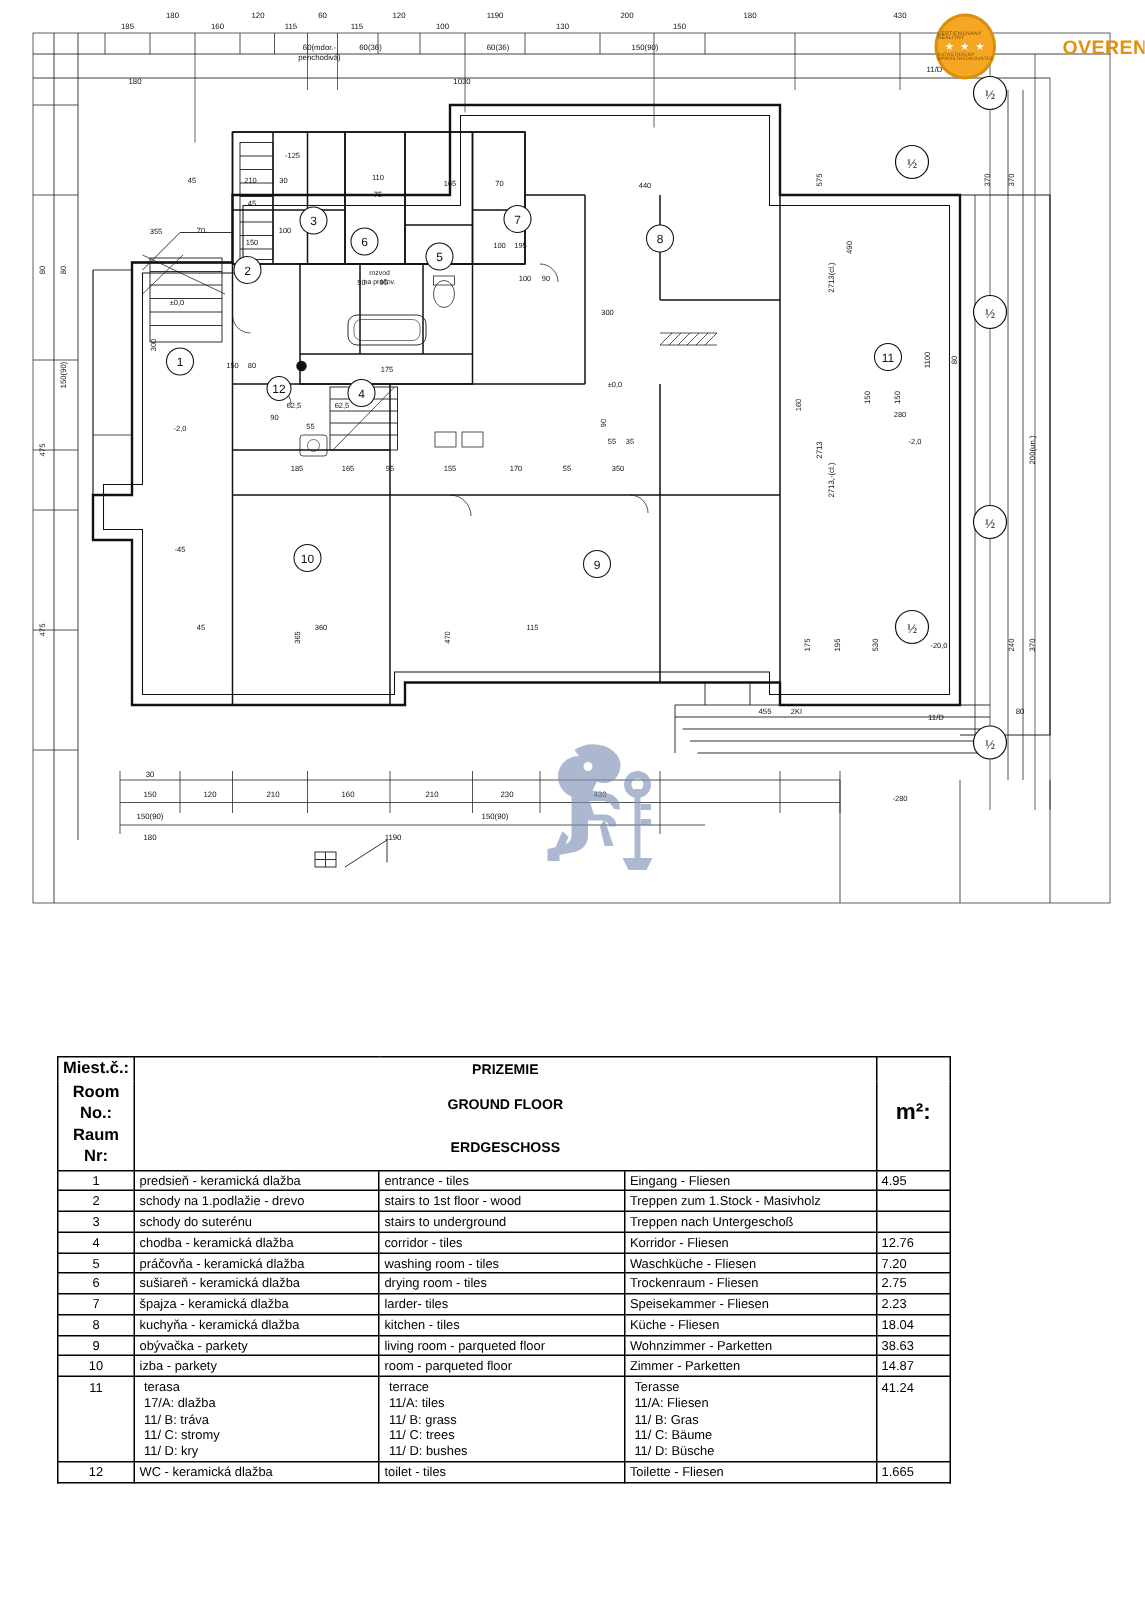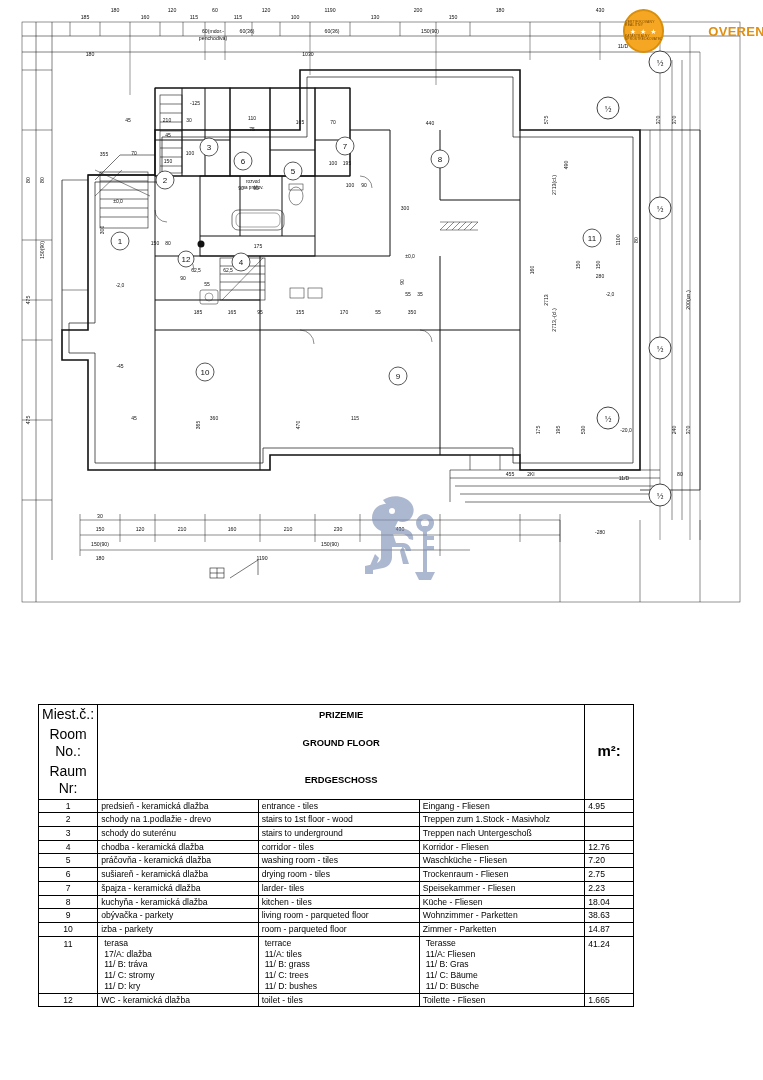--- a/index.html
+++ b/index.html
@@ -91,21 +91,21 @@
     line-height: 1.25;
   }
   .col-no   { width: 38px; text-align: center; }
   .col-sk   { width: 168px; }
   .col-en   { width: 168px; }
   .col-de   { width: 172px; }
   .col-m2   { width: 50px; padding-right: 4px; }
 
   .hdr td { height: 15px; }
   .hdr .h-title { text-align: center; font-weight: bold; font-size: 9.4px; }
-  .hdr .h-left { font-weight: normal; font-size: 14px; }
+  .hdr .h-left { font-weight: bold; font-size: 11px; }
   .hdr .h-m2 { text-align: center; font-weight: bold; font-size: 15px; }
   .hdr-merge { border-bottom: none !important; }
   .hdr-mid { border-top: none !important; border-bottom: none !important; }
   .hdr-last { border-top: none !important; }
 
   .multi-cell { padding: 0; }
   .multi-cell div { padding: 0 3px; }
 </style>
 </head>
 <body>

